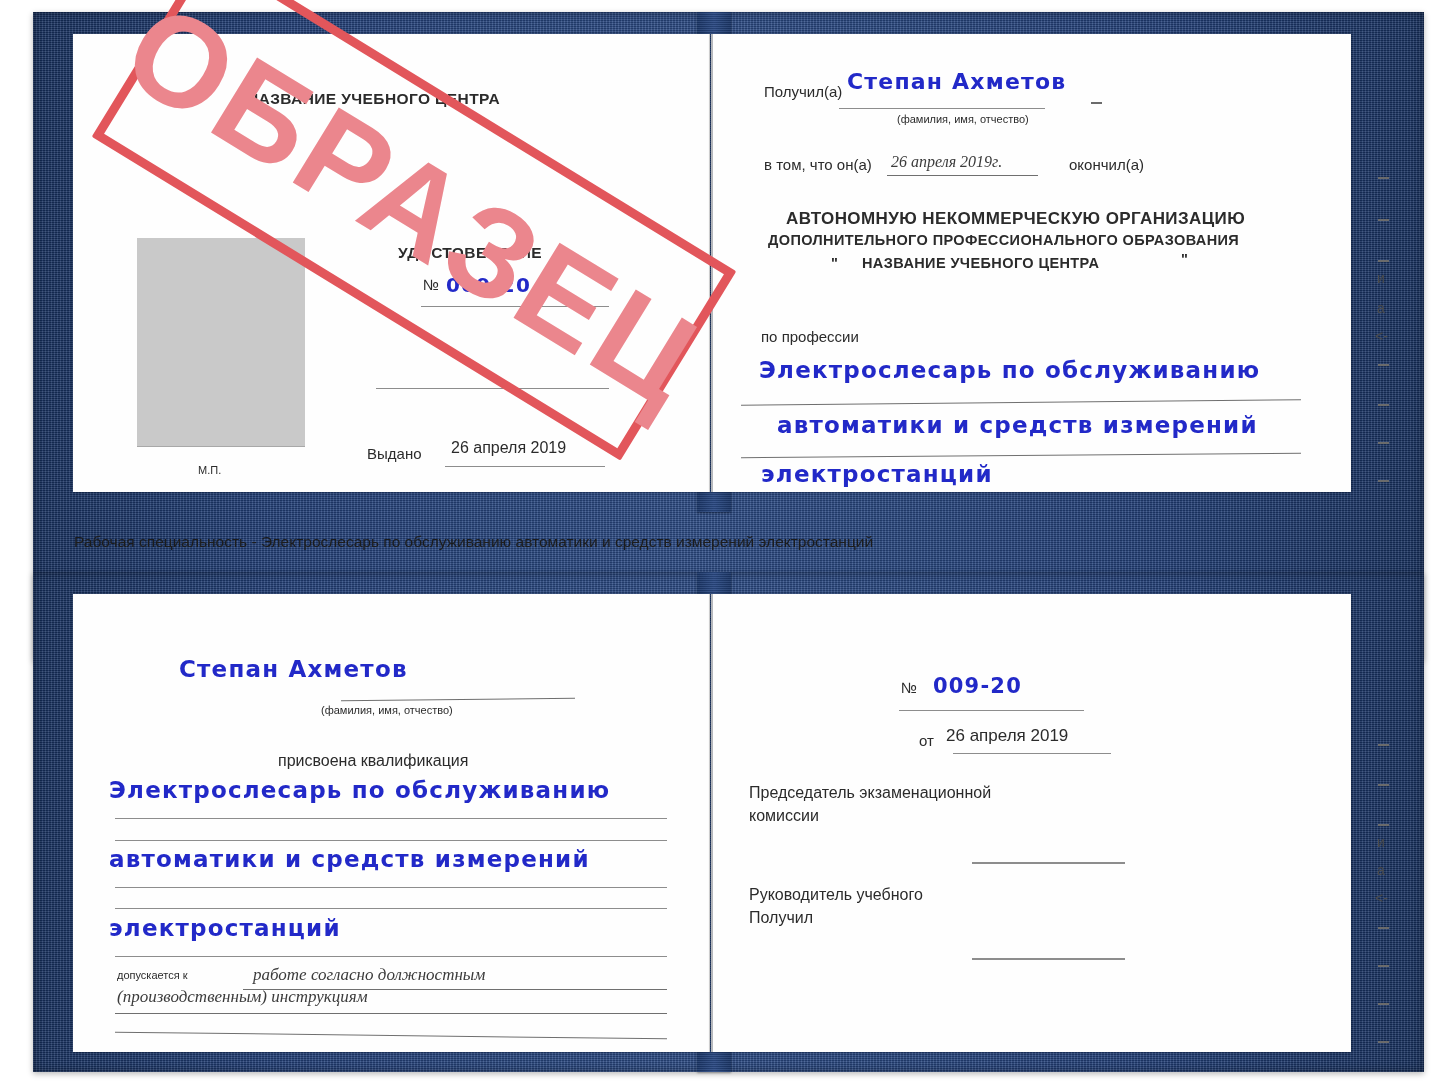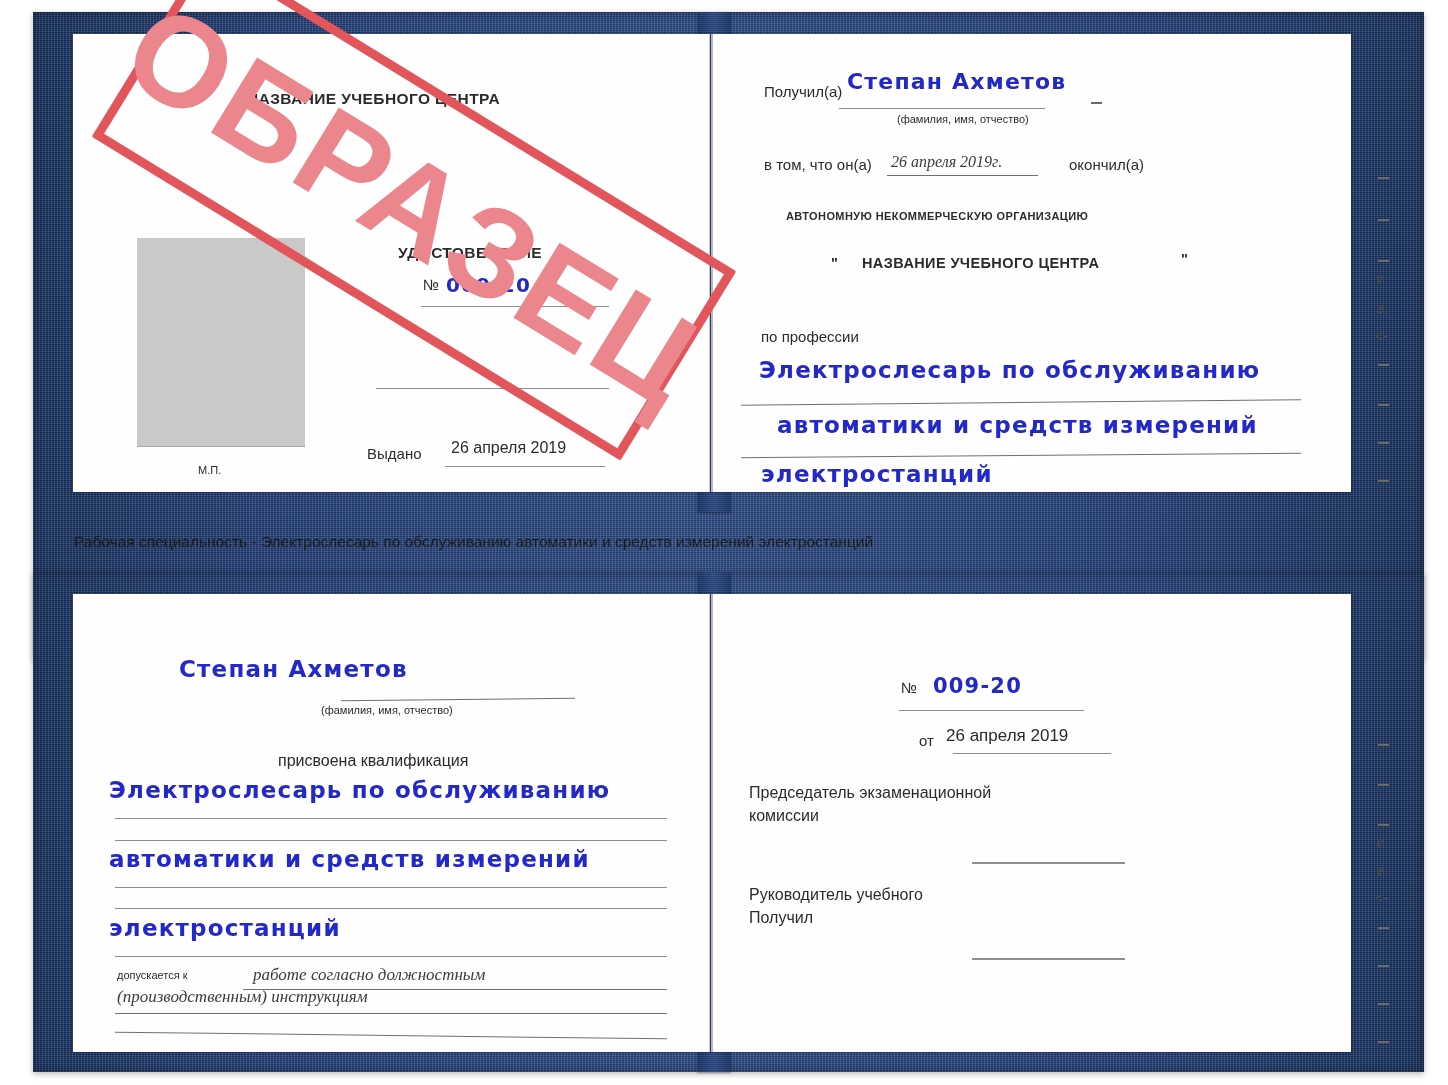--- a/index.html
+++ b/index.html
@@ -130,21 +130,22 @@
     <div class="t hw" style="left:136px;top:36px;font-size:22px;">Степан Ахметов</div>
     <div class="rule" style="left:128px;top:74px;width:206px;"></div>
     <div class="t small" style="left:186px;top:79px;">(фамилия, имя, отчество)</div>
     <div class="edge-dash" style="left:380px;top:68px;"></div>
 
     <div class="t" style="left:53px;top:123px;font-size:15px;">в том, что он(а)</div>
     <div class="t hw-it" style="left:180px;top:119px;font-size:16px;">26 апреля 2019г.</div>
     <div class="rule dark" style="left:176px;top:141px;width:151px;"></div>
     <div class="t" style="left:358px;top:123px;font-size:15px;">окончил(а)</div>
 
-    <div class="t caps" style="left:75px;top:176px;font-size:11px;">АВТОНОМНУЮ НЕКОММЕРЧЕСКУЮ ОРГАНИЗАЦИЮ</div>
+    <div class="t caps" style="left:75px;top:176px;font-size:17px;">АВТОНОМНУЮ НЕКОММЕРЧЕСКУЮ ОРГАНИЗАЦИЮ</div>
+    <div class="t caps" style="left:57px;top:199px;font-size:14.5px;">ДОПОЛНИТЕЛЬНОГО ПРОФЕССИОНАЛЬНОГО ОБРАЗОВАНИЯ</div>
     <div class="t caps" style="left:120px;top:222px;font-size:14.5px;">"</div>
     <div class="t caps" style="left:151px;top:222px;font-size:14.5px;">НАЗВАНИЕ УЧЕБНОГО ЦЕНТРА</div>
     <div class="t caps" style="left:470px;top:218px;font-size:14.5px;">"</div>
 
     <div class="t" style="left:50px;top:295px;font-size:15px;">по профессии</div>
     <div class="t hw" style="left:48px;top:324px;font-size:23px;">Электрослесарь по обслуживанию</div>
     <div class="rule dark" style="left:30px;top:368px;width:560px;transform:rotate(-0.55deg);"></div>
     <div class="t hw" style="left:66px;top:379px;font-size:23px;">автоматики и средств измерений</div>
     <div class="rule dark" style="left:30px;top:421px;width:560px;transform:rotate(-0.45deg);"></div>
     <div class="t hw" style="left:50px;top:428px;font-size:23px;">электростанций</div>

